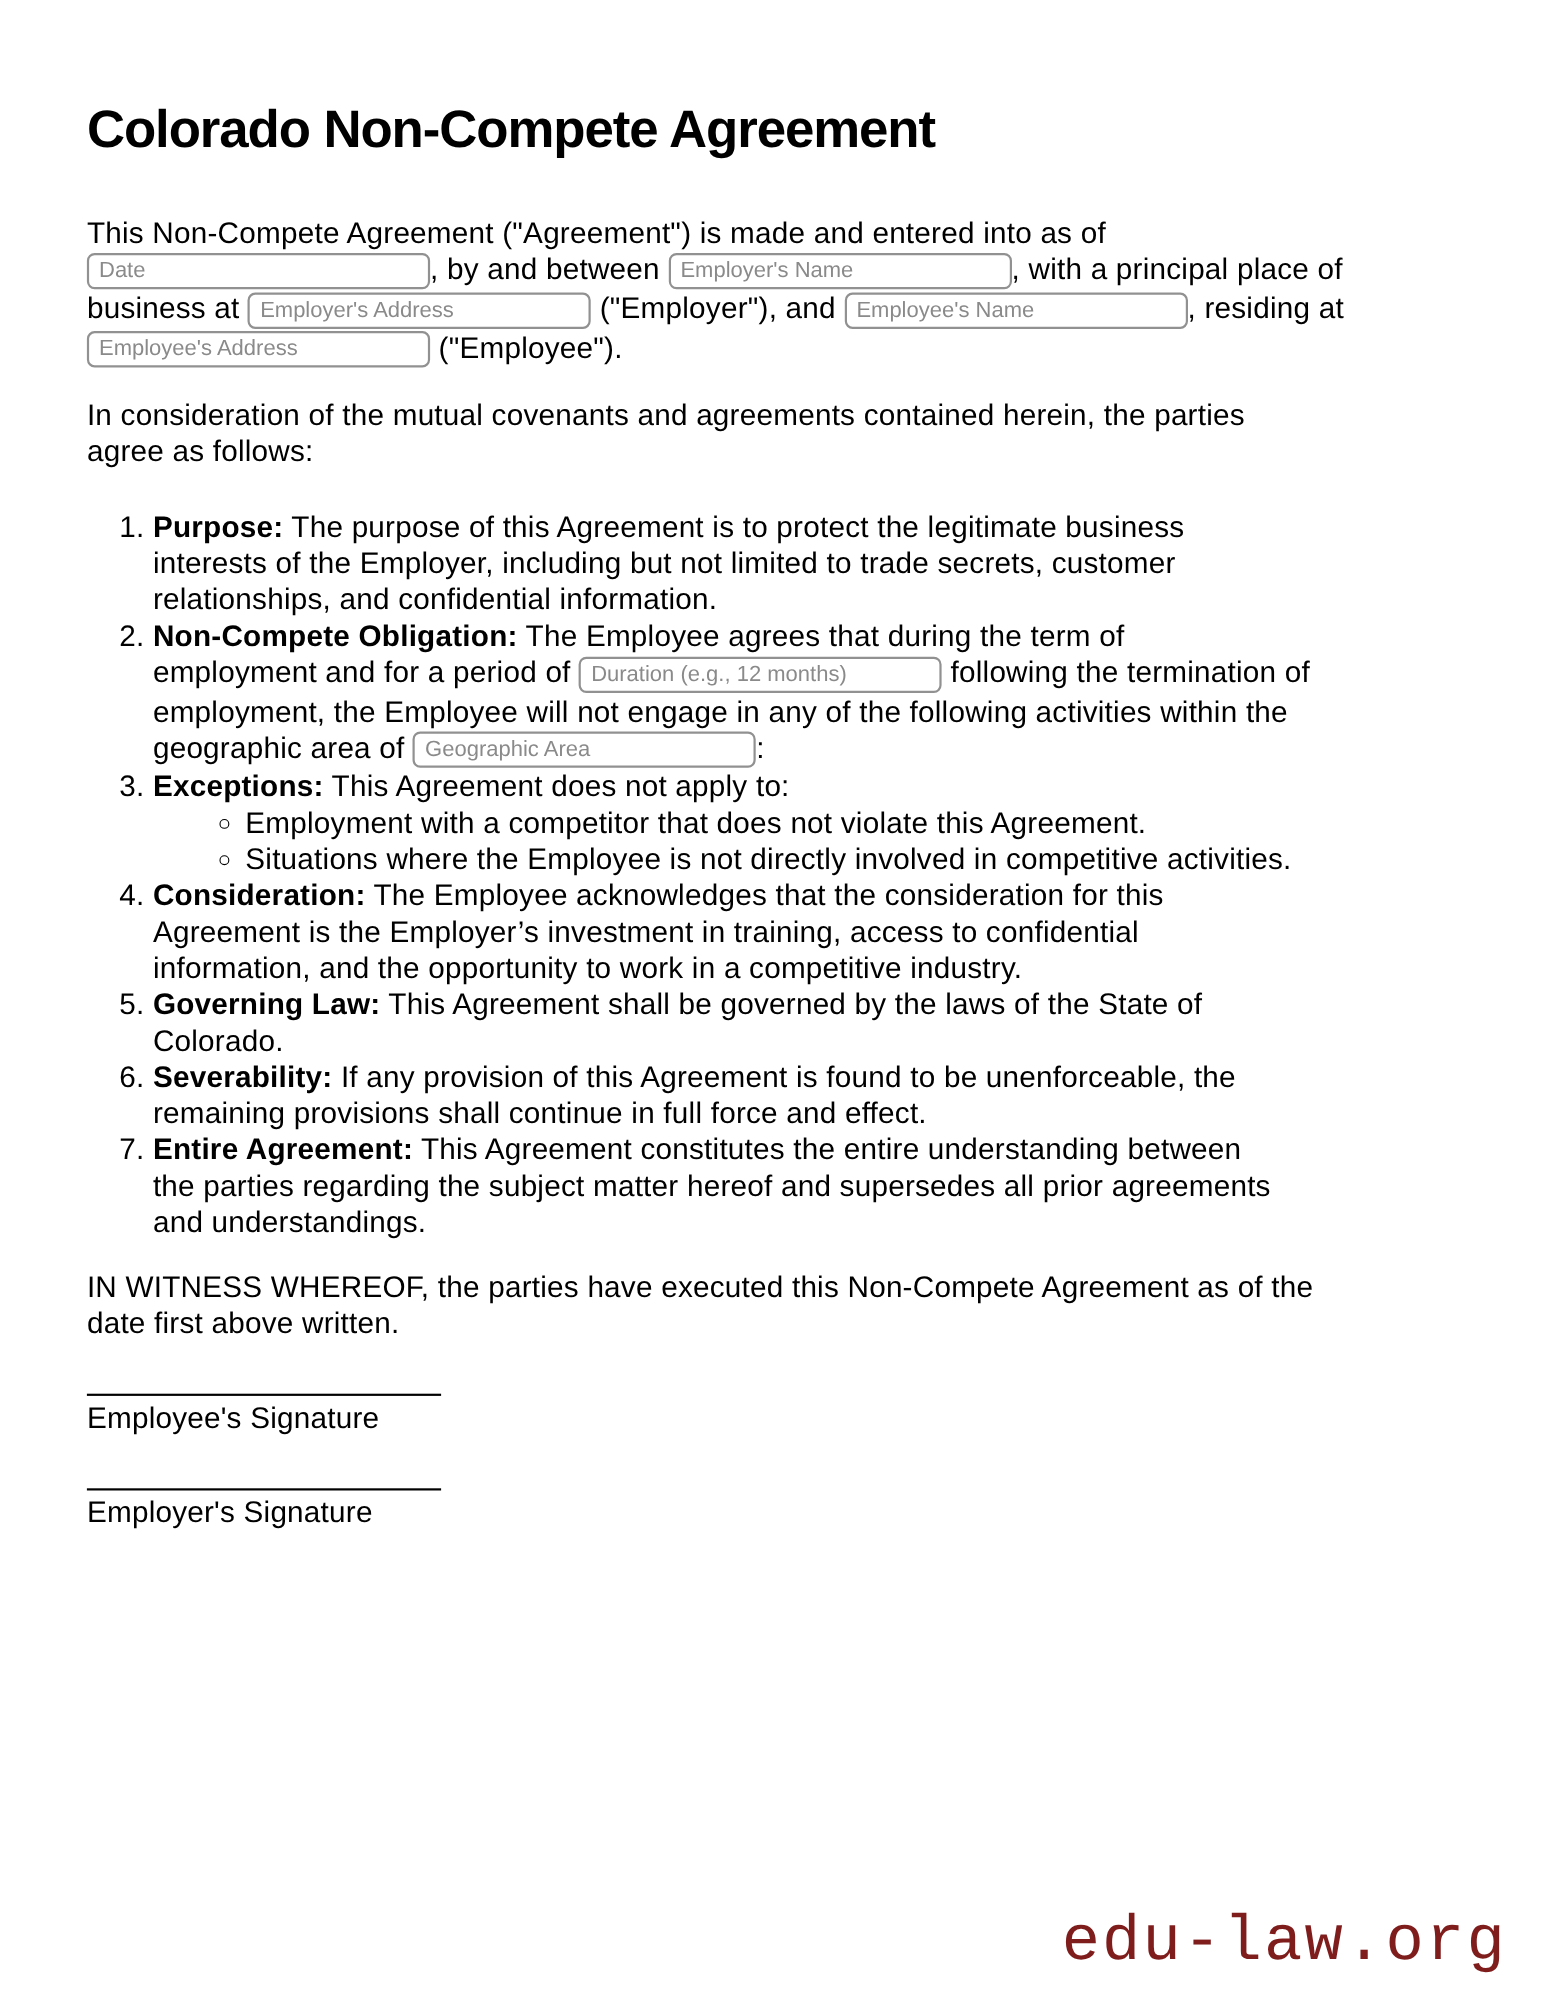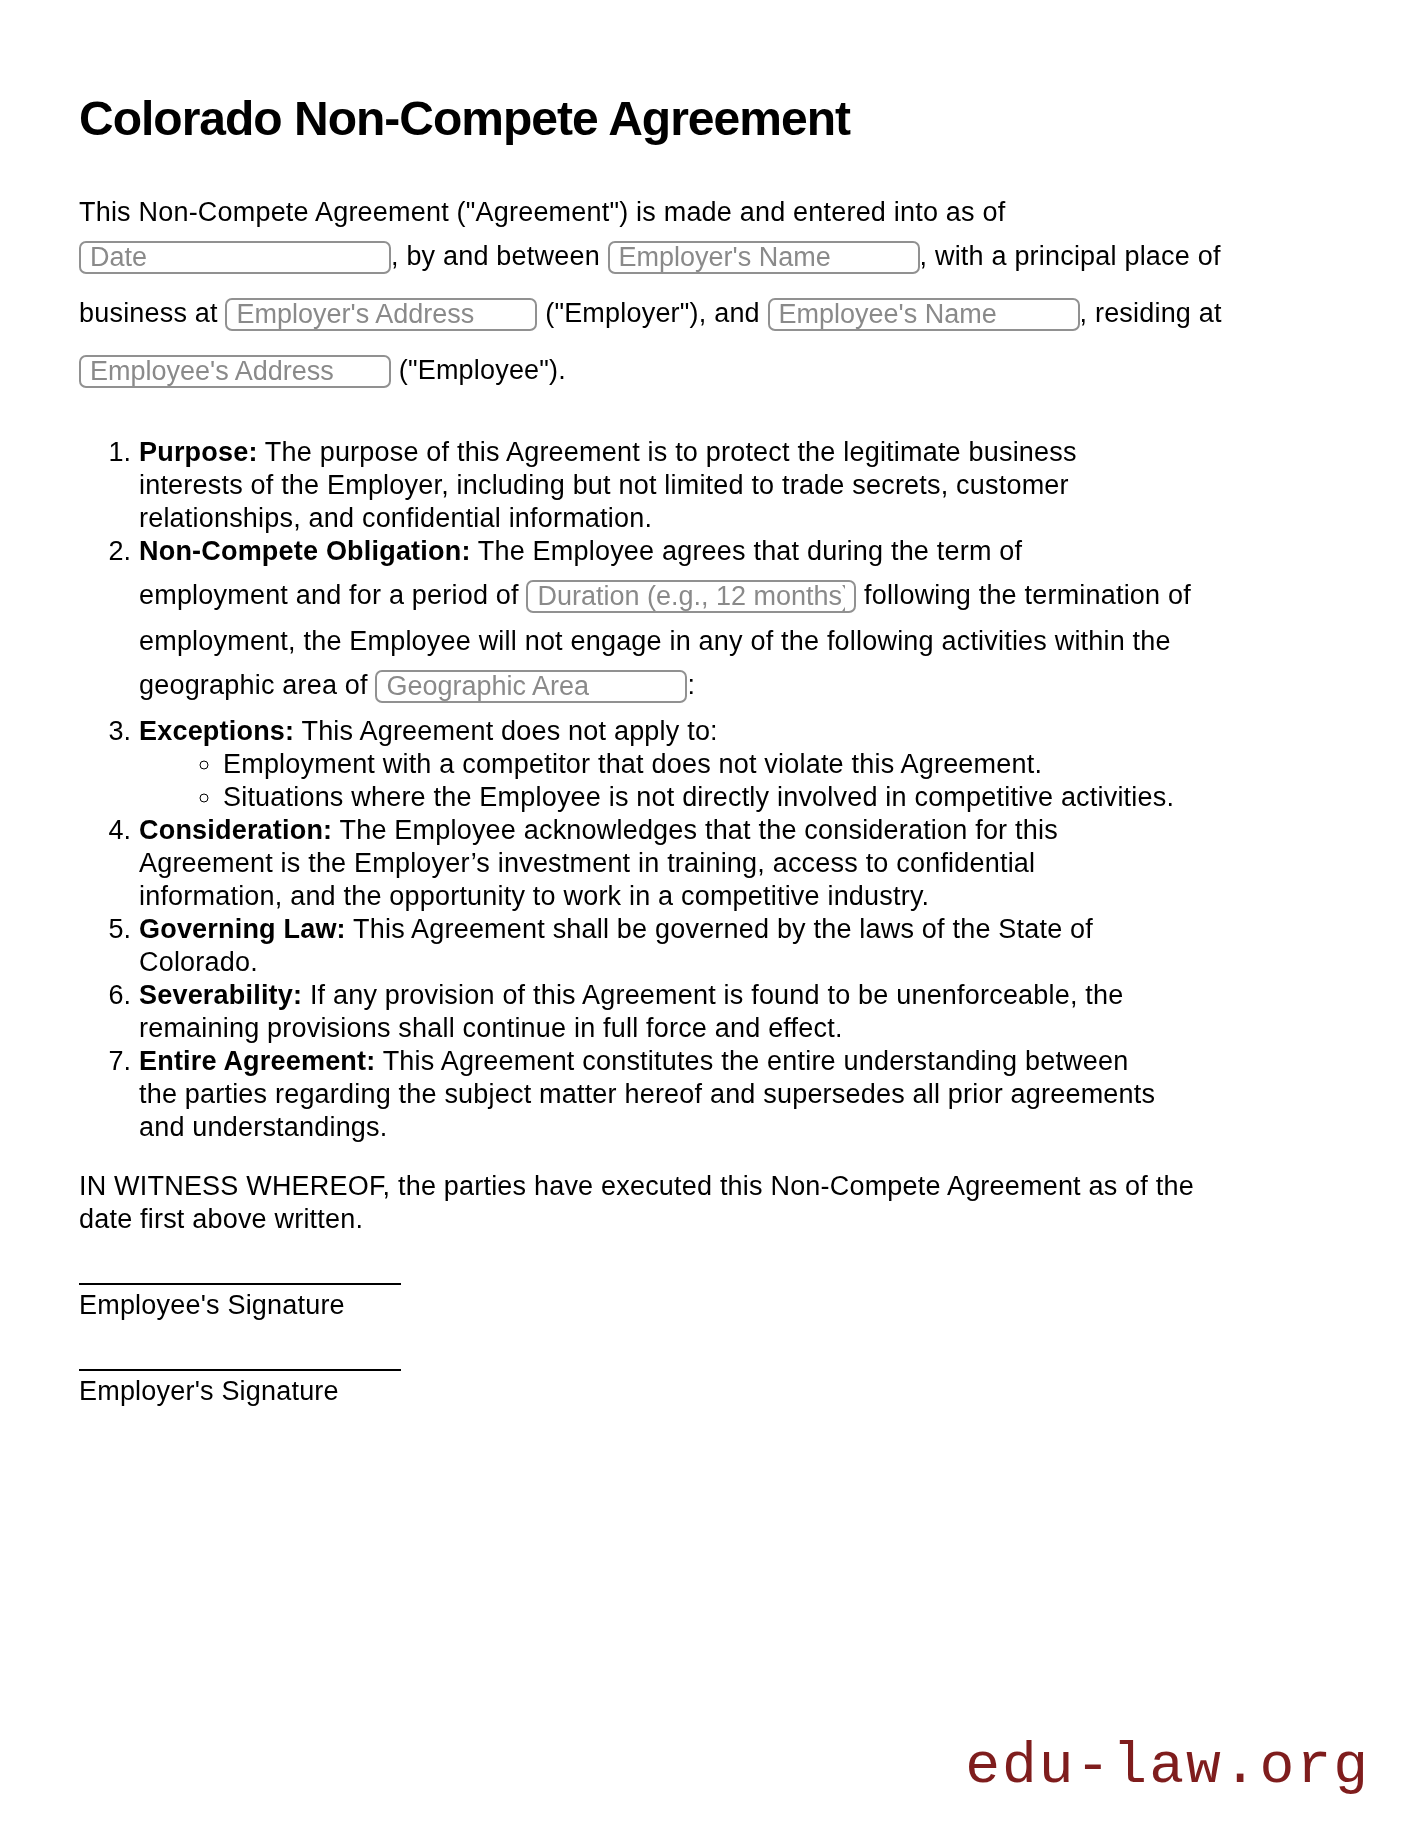--- a/index.html
+++ b/index.html
@@ -12,23 +12,23 @@
   .page { padding:0 56px 0 79px; }
   h1 {
     font-size:48px; line-height:66px; font-weight:bold;
     letter-spacing:-1px; margin:86px 0 44px 0;
   }
   .pl { white-space:pre-line; }
   p.para { margin:26px 0; }
   input.fill {
     display:inline-block; width:312px; height:33px;
     border:2px solid #919191; border-radius:7px;
-    padding:0 9px; margin:12px 0;
+    padding:0 9px; margin:1px 0;
     font-family:"Liberation Sans","DejaVu Sans",sans-serif;
-    font-size:27px; color:#555; background:#fff;
+    font-size:20px; color:#555; background:#fff;
     vertical-align:middle; outline:none;
   }
   input.fill::placeholder { color:#8a8a8a; opacity:1; }
   input.w-duration { width:330px; }
   ol.main { margin:36px 0 26px 0; padding-left:60px; }
   ol.main > li { }
   ul.sub { list-style-type:circle; padding-left:84px; margin:0; }
   .witness { margin:26px 0; }
   .sig { margin-top:47px; }
   .sig .line { width:322px; border-top:2px solid #000; height:0; margin-bottom:4px; }
@@ -43,20 +43,22 @@
 
 <div class="page">
 
   <h1>Colorado Non-Compete Agreement</h1>
 
   <p class="para"><span class="pl">This Non-Compete Agreement ("Agreement") is made and entered into as of
 </span><input class="fill" type="text" placeholder="Date" style=""><span class="pl">, by and between </span><input class="fill" type="text" placeholder="Employer's Name" style=""><span class="pl">, with a principal place of
 business at </span><input class="fill" type="text" placeholder="Employer's Address" style=""><span class="pl"> ("Employer"), and </span><input class="fill" type="text" placeholder="Employee's Name" style=""><span class="pl">, residing at
 </span><input class="fill" type="text" placeholder="Employee's Address" style=""><span class="pl"> ("Employee").</span></p>
 
+  <p class="para"><span class="pl">In consideration of the mutual covenants and agreements contained herein, the parties
+agree as follows:</span></p>
 
   <ol class="main">
     <li><b>Purpose:</b><span class="pl"> The purpose of this Agreement is to protect the legitimate business
 interests of the Employer, including but not limited to trade secrets, customer
 relationships, and confidential information.</span></li>
 
     <li><b>Non-Compete Obligation:</b><span class="pl"> The Employee agrees that during the term of
 employment and for a period of </span><input class="fill w-duration" type="text" placeholder="Duration (e.g., 12 months)" style=""><span class="pl"> following the termination of
 employment, the Employee will not engage in any of the following activities within the
 geographic area of </span><input class="fill" type="text" placeholder="Geographic Area" style=""><span class="pl">:</span>

